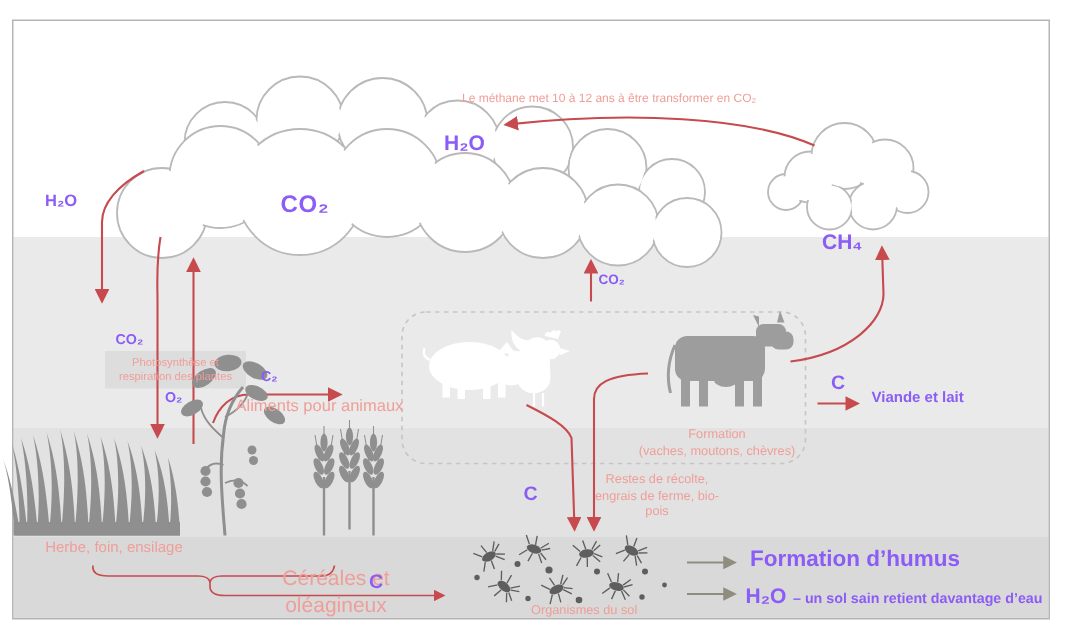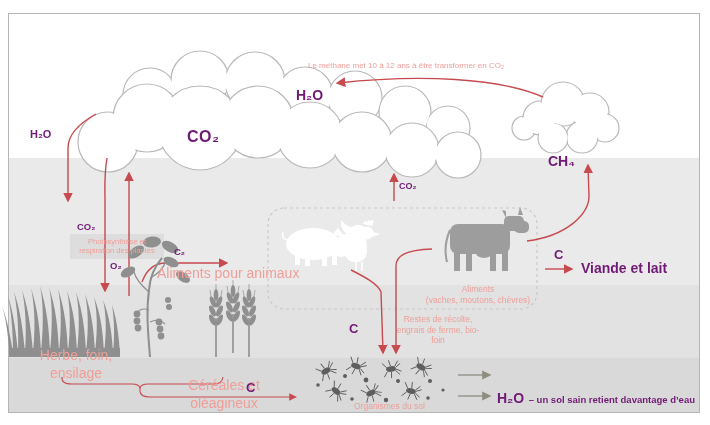--- a/index.html
+++ b/index.html
@@ -7,21 +7,21 @@
     position:relative;width:710px;height:425px;background:#ffffff;overflow:hidden;
     font-family:"Liberation Sans","DejaVu Sans",sans-serif;
   }
   .band{position:absolute;left:9px;width:690px;}
   #band-sky{top:158px;height:127px;background:#eaeaea;}
   #band-mid{top:285px;height:73px;background:#e2e2e2;}
   #band-soil{top:358px;height:54px;background:#d9d9d9;}
   #frame{position:absolute;left:8px;top:13px;width:690px;height:398px;border:1px solid #b5b5b5;}
   svg{position:absolute;left:0;top:0;}
   .lbl{position:absolute;white-space:nowrap;line-height:1.25;}
-  .dark{color:#701a75;font-weight:bold;}
+  .dark{color:#8b5cf6;font-weight:bold;}
   .salmon{color:#ef9e98;}
   .ctr{text-align:center;white-space:normal;}
   #photo-box{position:absolute;left:70px;top:234px;width:94px;height:25px;background:#dedddd;}
 </style>
 </head>
 <body>
 
 <div id="stage">
 
   <div id="band-sky" class="band"></div>
@@ -245,43 +245,44 @@
   <div class="lbl dark" style="left:548px;top:108px;font-size:14px;margin-top:45px;">CH₄</div>
 
   <div class="lbl dark" style="left:77px;top:221px;font-size:9.5px;">CO₂</div>
   <div class="lbl salmon ctr" style="left:70px;top:237px;width:94px;font-size:7.5px;">
     <span>Photosynthèse et</span><br>
     <span>respiration des plantes</span>
   </div>
   <div class="lbl dark" style="left:110px;top:260px;font-size:9.5px;">O₂</div>
 
   <div class="lbl dark" style="left:174px;top:246px;font-size:9.5px;">C₂</div>
-  <div class="lbl salmon" style="left:157px;top:265px;font-size:14px;">Aliments pour animaux</div>
+  <div class="lbl salmon" style="left:157px;top:265px;font-size:11px;">Aliments pour animaux</div>
 
   <div class="lbl dark" style="left:399px;top:181px;font-size:9px;">CO₂</div>
 
   <div class="lbl salmon ctr" style="left:414px;top:284px;width:128px;font-size:8.5px;">
-    <span>Aliments</span><br>
+    <span>Formation</span><br>
     <span>(vaches, moutons, chèvres)</span>
   </div>
 
   <div class="lbl dark" style="left:554px;top:247px;font-size:13px;">C</div>
-  <div class="lbl dark" style="left:581px;top:260px;font-size:14px;">Viande et lait</div>
+  <div class="lbl dark" style="left:581px;top:260px;font-size:10px;">Viande et lait</div>
 
   <div class="lbl salmon ctr" style="left:394px;top:314px;width:88px;font-size:8.5px;">
     <span>Restes de récolte,</span><br>
     <span>engrais de ferme, bio-</span><br>
-    <span>foin</span>
+    <span>pois</span>
   </div>
   <div class="lbl dark" style="left:349px;top:321px;font-size:13px;">C</div>
 
-  <div class="lbl salmon ctr" style="left:28px;top:347px;width:96px;font-size:14px;">Herbe, foin, ensilage</div>
+  <div class="lbl salmon ctr" style="left:28px;top:360px;width:96px;font-size:10px;">Herbe, foin, ensilage</div>
   <div class="lbl salmon ctr" style="left:176px;top:377px;width:96px;font-size:14px;">Céréales et oléagineux</div>
   <div class="lbl dark" style="left:246px;top:380px;font-size:13px;">C</div>
 
   <div class="lbl salmon" style="left:354px;top:401px;font-size:8.5px;">Organismes du sol</div>
 
+  <div class="lbl dark" style="left:500px;top:364px;font-size:15px;">Formation d’humus</div>
   <div class="lbl" style="left:497px;top:388px;">
     <span class="dark" style="font-size:14px;">H₂O</span>
     <span class="dark" style="font-size:9.5px;">– un sol sain retient davantage d’eau</span>
   </div>
 
 </div>
 
 </body></html>

